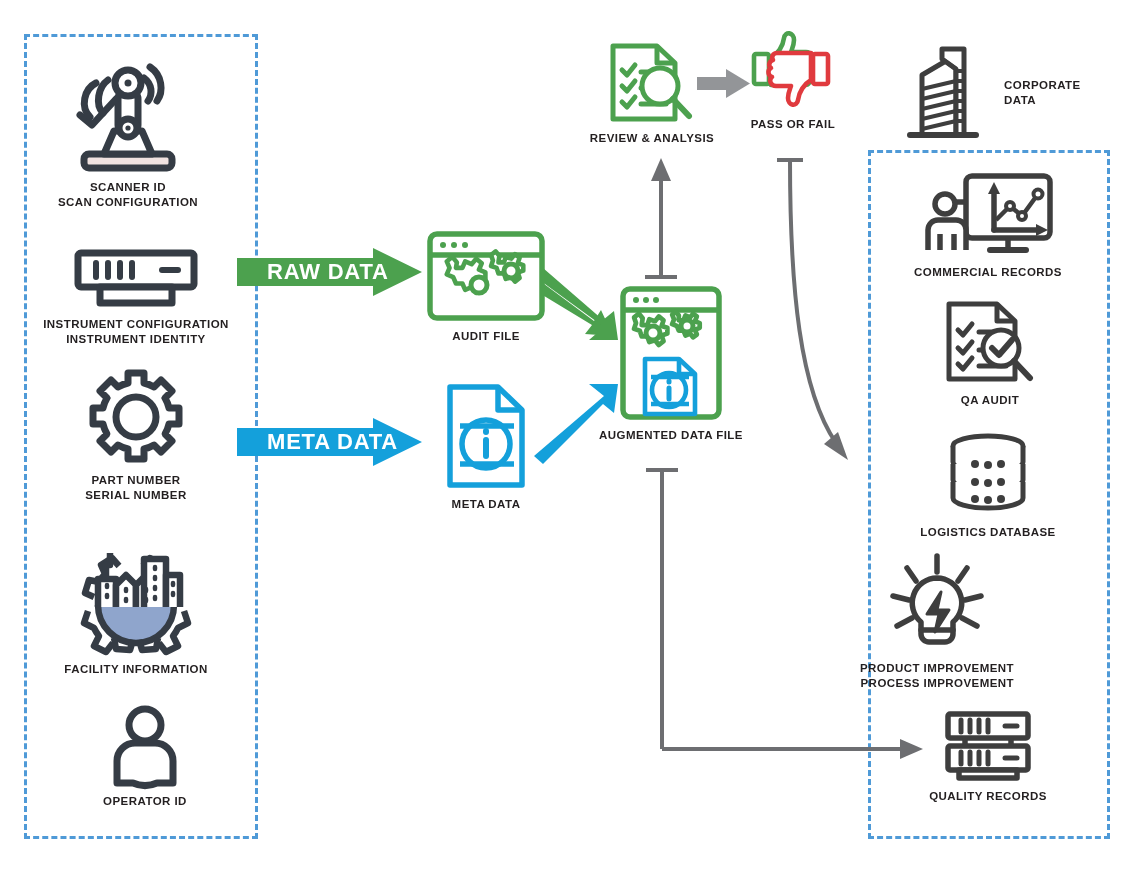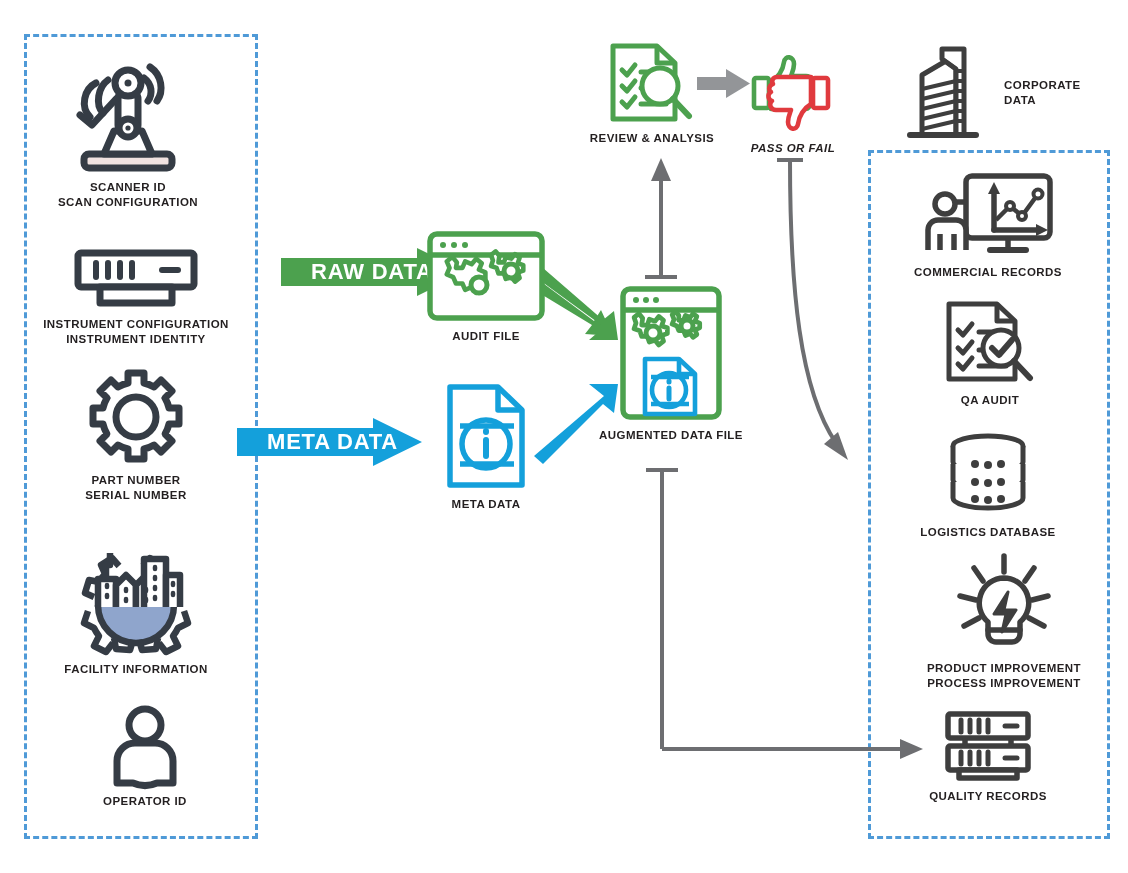--- a/index.html
+++ b/index.html
@@ -231,21 +231,21 @@
       <svg width="80" height="82" viewBox="0 0 80 82">
         <g fill="none" stroke="#353c45" stroke-width="7" stroke-linejoin="round">
           <circle cx="40" cy="20" r="16" fill="#fff"></circle>
           <path d="M12 78 V56 a18 18 0 0 1 18-18 h20 a18 18 0 0 1 18 18 v22 h-16 a30 30 0 0 1 -24 0 z" fill="#fff"></path>
         </g>
       </svg>
     </span>
     <div class="caption">OPERATOR ID</div>
   </div>
 
-  <div class="banner" style="left:237px;top:248px;width:185px;height:48px;margin-left:44px;">
+  <div class="banner" style="left:237px;top:248px;width:185px;height:48px;">
     <svg width="185" height="48" viewBox="0 0 185 48">
       <polygon points="0,10 136,10 136,0 185,24 136,48 136,38 0,38" fill="#4CA14E"></polygon>
     </svg>
     <span class="txt">RAW DATA</span>
   </div>
 
   <div class="banner" style="left:237px;top:418px;width:185px;height:48px;">
     <svg width="185" height="48" viewBox="0 0 185 48">
       <polygon points="0,10 136,10 136,0 185,24 136,48 136,38 0,38" fill="#14A0DB"></polygon>
     </svg>
@@ -345,21 +345,21 @@
             <line x1="33" y1="62" x2="58" y2="62"></line>
           </g>
           <circle cx="52" cy="44" r="18" fill="#fff"></circle>
           <line x1="65" y1="57" x2="81" y2="74" stroke-linecap="round" stroke-width="6"></line>
         </g>
       </svg>
     </span>
     <div class="caption">REVIEW &amp; ANALYSIS</div>
   </div>
 
-  <div class="node" style="left:738px;top:52px;width:110px;font-style:italic;">
+  <div class="node" style="left:738px;top:28px;width:110px;">
     <span class="ico">
       <svg width="92" height="82" viewBox="0 0 92 82">
         <g fill="none" stroke="#4CA14E" stroke-width="4.6" stroke-linejoin="round">
           <rect x="7" y="26" width="15" height="30" rx="2" fill="#fff"></rect>
           <path d="M24 30 c7-4 12-12 13-20 c1-7 10-6 10 2 c0 5-2 9-3 12 h15 c5 0 8 6 4 9 c4 1 5 7 1 9 c3 2 2 7-2 8 c2 3 0 7-4 7 H24 z" fill="#fff"></path>
         </g>
         <g fill="none" stroke="#e03a3e" stroke-width="4.6" stroke-linejoin="round">
           <rect x="66" y="26" width="15" height="30" rx="2" fill="#fff"></rect>
           <path d="M64 52 c-7 4-12 12-13 20 c-1 7-10 6-10-2 c0-5 2-9 3-12 H29 c-5 0-8-6-4-9 c-4-1-5-7-1-9 c-3-2-2-7 2-8 c-2-3 0-7 4-7 H64 z" fill="#fff"></path>
         </g>
@@ -463,21 +463,21 @@
             <circle cx="28" cy="67" r="4"></circle>
               <circle cx="41" cy="68" r="4"></circle>
               <circle cx="54" cy="67" r="4"></circle>
           </g>
         </g>
       </svg>
     </span>
     <div class="caption">LOGISTICS DATABASE</div>
   </div>
 
-  <div class="node" style="left:904px;top:552px;width:200px;">
+  <div class="node" style="left:837px;top:552px;width:200px;text-align:right;">
     <span class="ico">
       <svg width="108" height="102" viewBox="0 0 108 102">
         <g fill="none" stroke="#3e3e3e" stroke-width="5.5" stroke-linecap="round" stroke-linejoin="round">
           <line x1="54" y1="4" x2="54" y2="20"></line>
           <line x1="24" y1="16" x2="33" y2="29"></line>
           <line x1="84" y1="16" x2="75" y2="29"></line>
           <line x1="10" y1="44" x2="26" y2="48"></line>
           <line x1="98" y1="44" x2="82" y2="48"></line>
           <line x1="14" y1="74" x2="29" y2="66"></line>
           <line x1="94" y1="74" x2="79" y2="66"></line>

